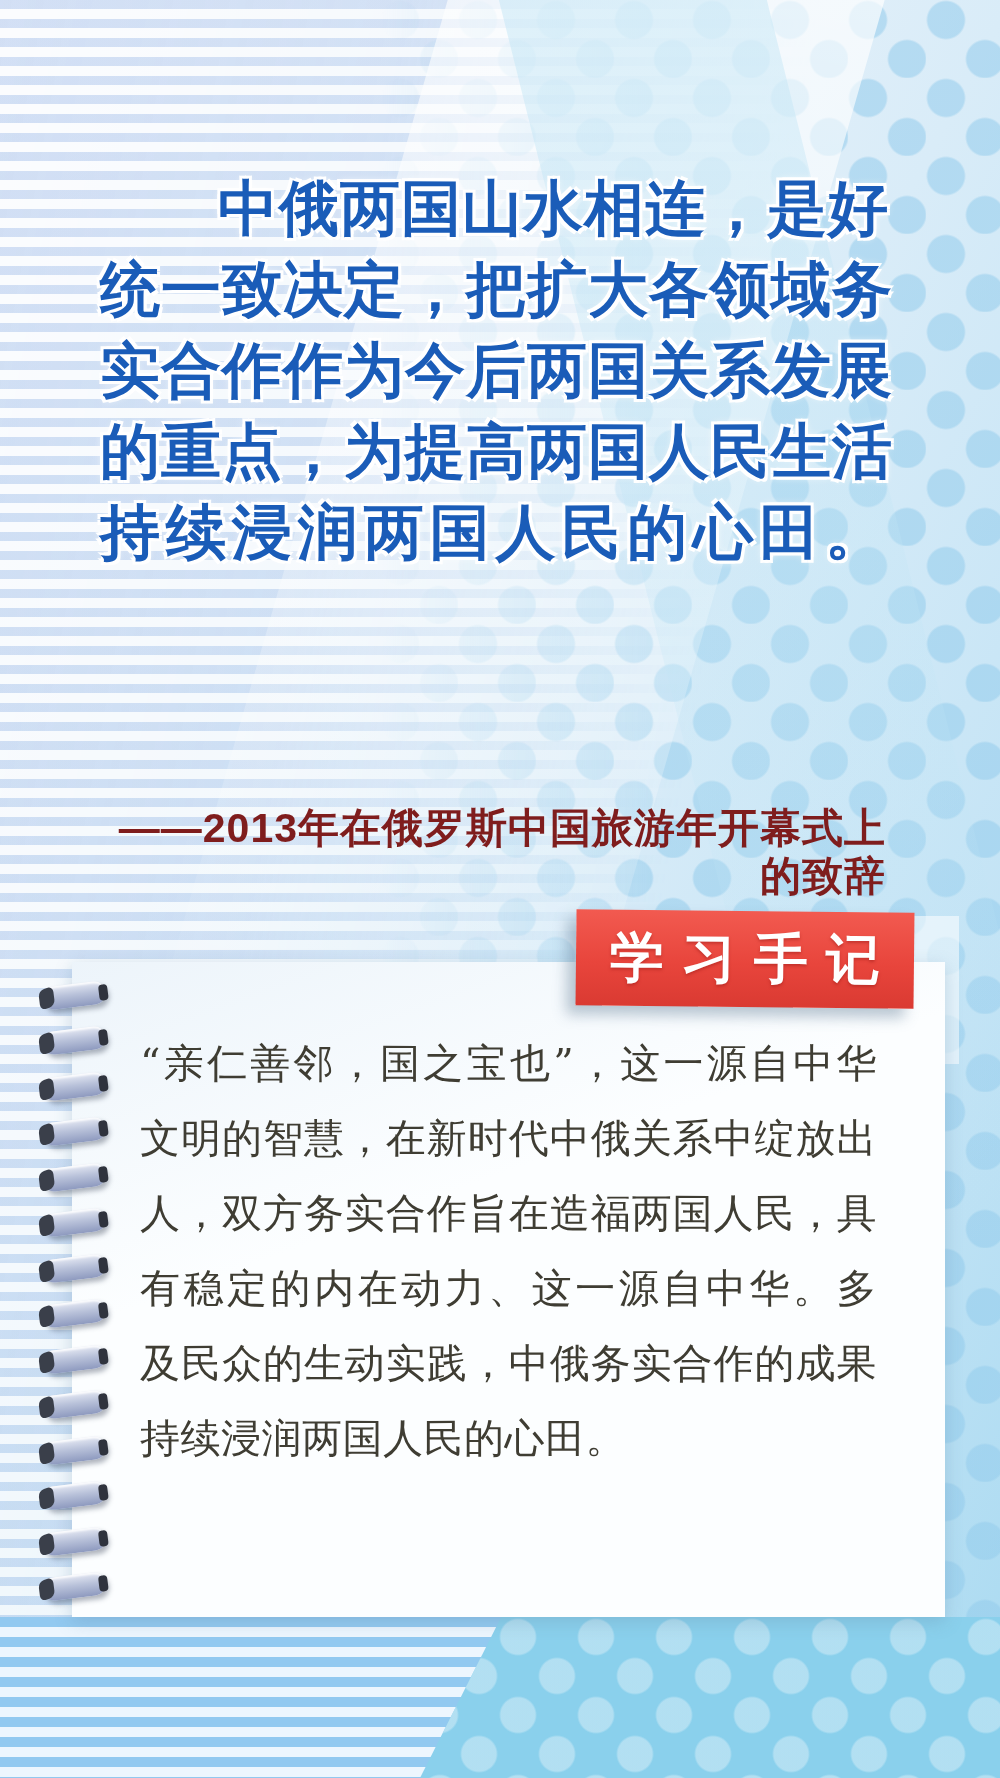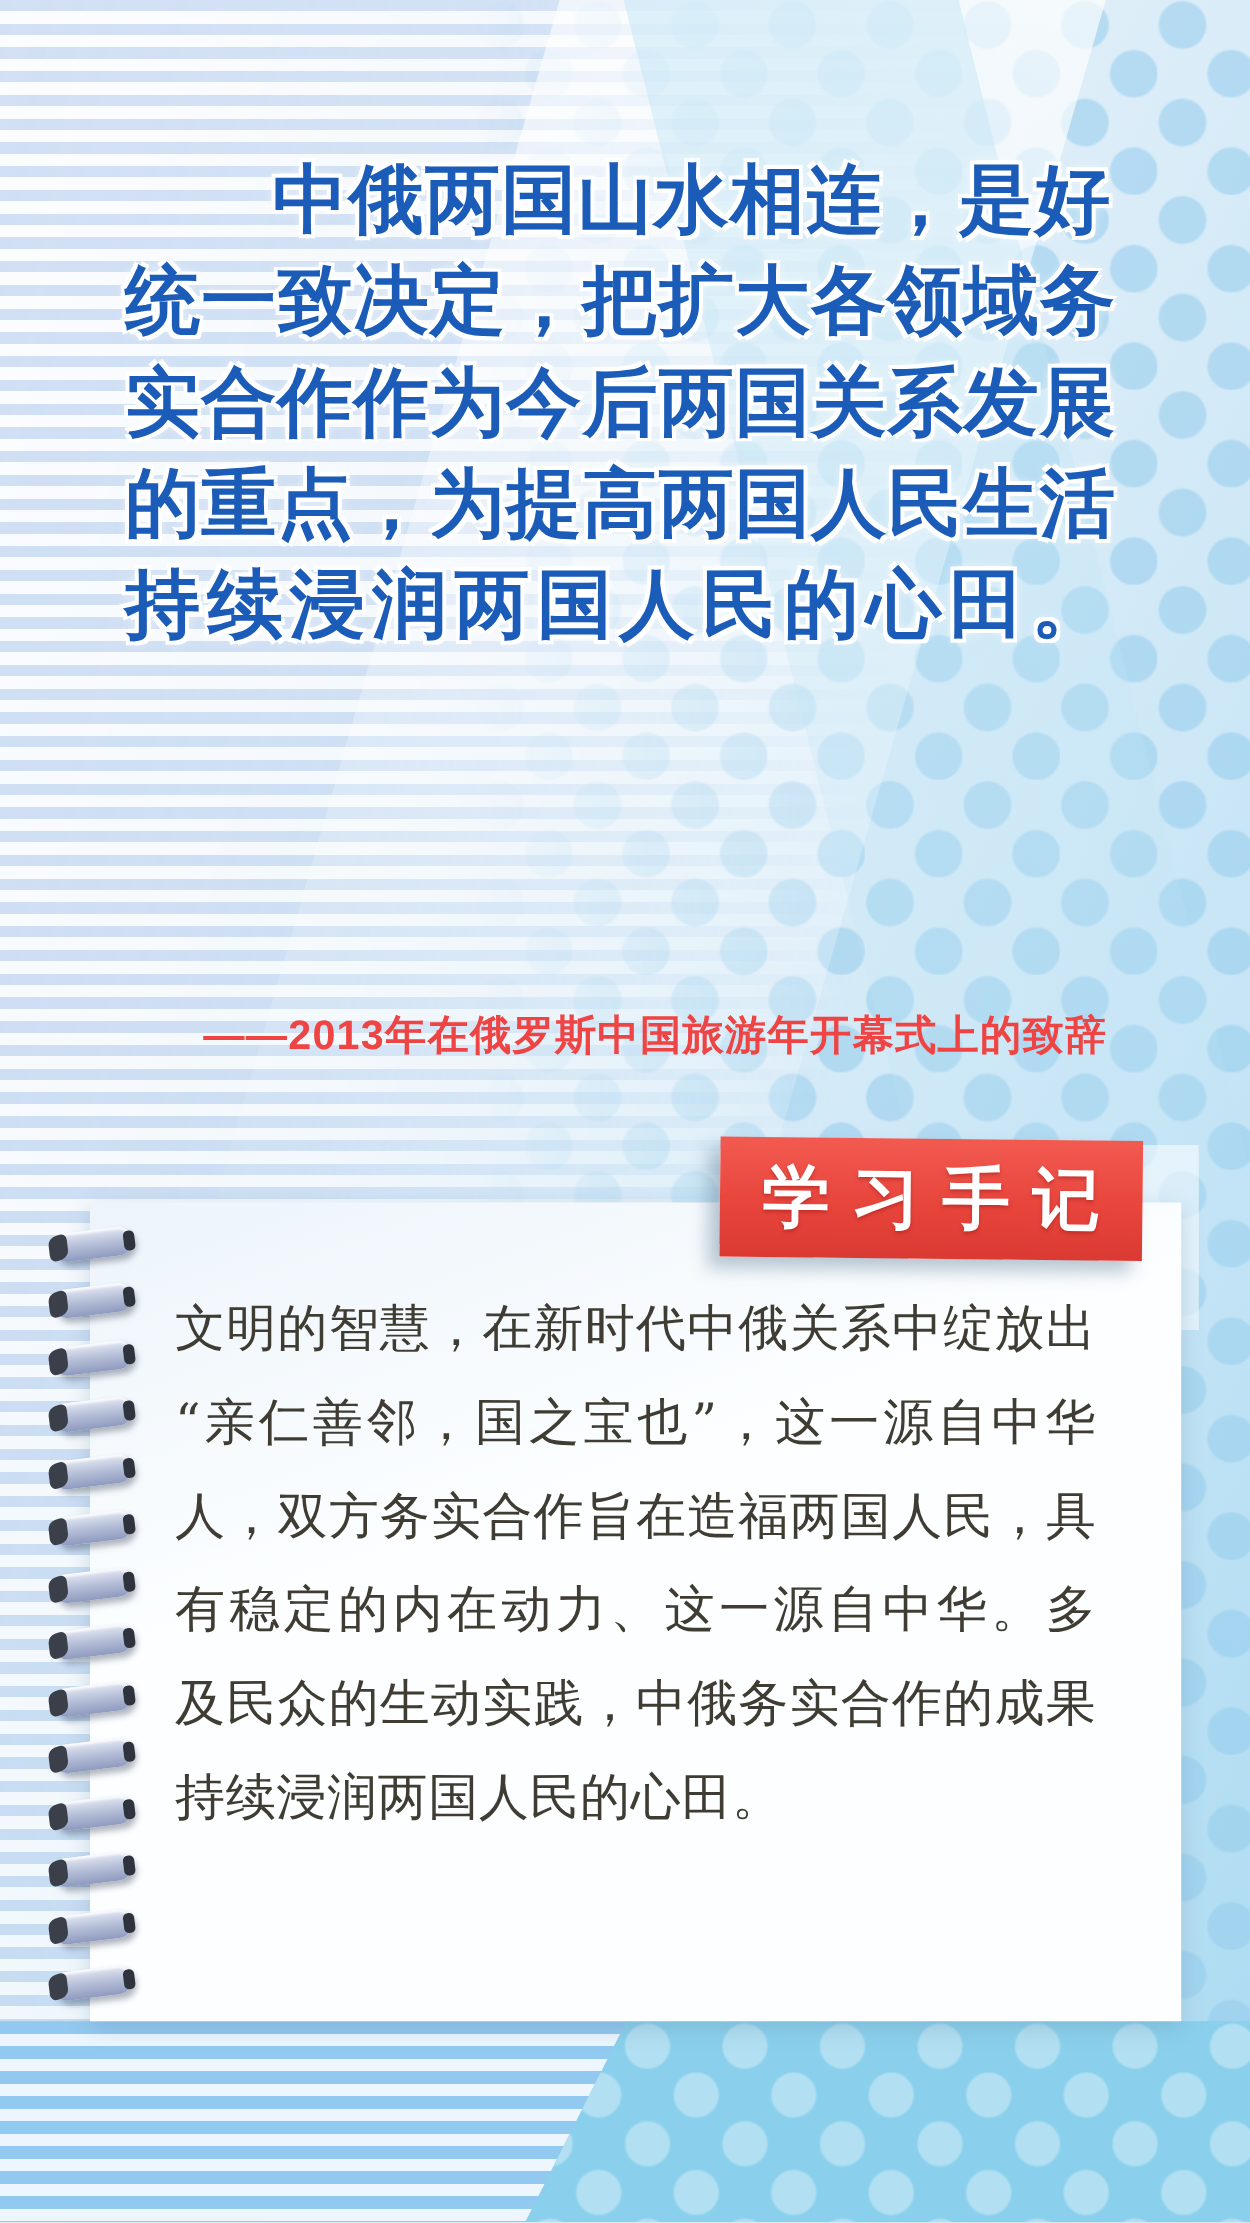--- a/index.html
+++ b/index.html
@@ -47,25 +47,25 @@
     color:#1a5cb8;
     font-family:"DejaVu Serif","Liberation Serif",serif;
     font-weight:bold;
   }
   .quote-line{
     display:block;height:81px;line-height:81px;font-size:60px;
     text-align:justify;text-align-last:justify;letter-spacing:1px;
     text-shadow:-3px -3px 0 #fff,3px -3px 0 #fff,-3px 3px 0 #fff,3px 3px 0 #fff,0 0 9px #fff;
     white-space:nowrap;
   }
-  .quote-line.first{text-indent:118px;}
+  .quote-line.first{text-indent:118px;margin-top:48px;}
   .attribution{
     position:absolute;left:100px;top:804px;width:786px;
-    text-align:right;font-size:33px;line-height:48px;
-    color:#ef4444;font-weight:600;letter-spacing:1px;
+    text-align:right;font-size:41px;line-height:48px;
+    color:#7f1d1d;font-weight:600;letter-spacing:1px;
     font-family:"Liberation Sans","DejaVu Sans",sans-serif;
   }
   
   .banner{
     position:absolute;left:576px;top:911px;width:338px;height:96px;
     background:linear-gradient(180deg,#f25a50 0%,#e8453c 55%,#da3a32 100%);
     transform:rotate(0.6deg);
     box-shadow:-9px 9px 14px rgba(105,130,155,0.45);
     display:flex;align-items:center;justify-content:center;
     z-index:5;
@@ -146,22 +146,22 @@
     <span class="quote-line">持续浸润两国人民的心田。</span>
   </div>
   <div class="attribution">——2013年在俄罗斯中国旅游年开幕式上的致辞</div>
 
   <div class="bottom-band">
     <div class="band-right"></div>
   </div>
 
   <div class="card">
     <div class="note">
+      <span class="note-line">“亲仁善邻，国之宝也”，这一源自中华</span>
       <span class="note-line">文明的智慧，在新时代中俄关系中绽放出</span>
-      <span class="note-line">“亲仁善邻，国之宝也”，这一源自中华</span>
       <span class="note-line">人，双方务实合作旨在造福两国人民，具</span>
       <span class="note-line">有稳定的内在动力、这一源自中华。多</span>
       <span class="note-line">及民众的生动实践，中俄务实合作的成果</span>
       <span class="note-line last">持续浸润两国人民的心田。</span>
     </div>
   </div>
 
   <div class="ring" style="top:984px"></div>
   <div class="ring" style="top:1029px"></div>
   <div class="ring" style="top:1075px"></div>

